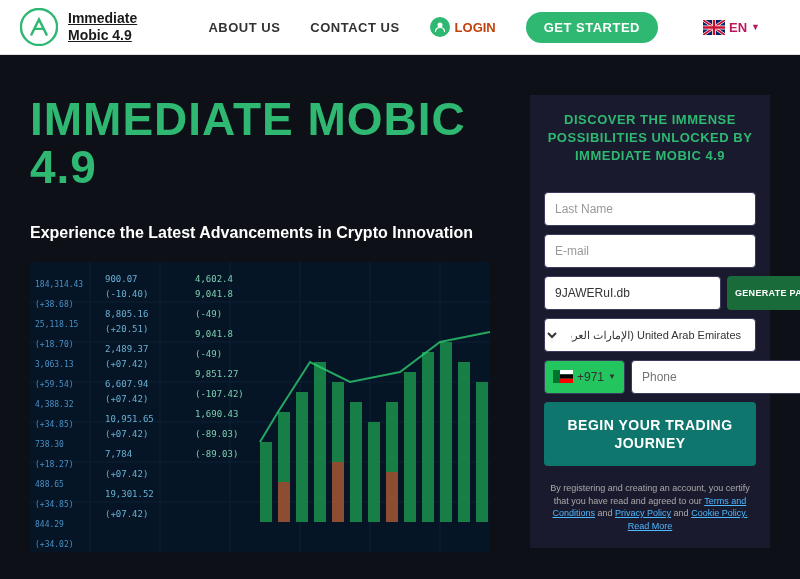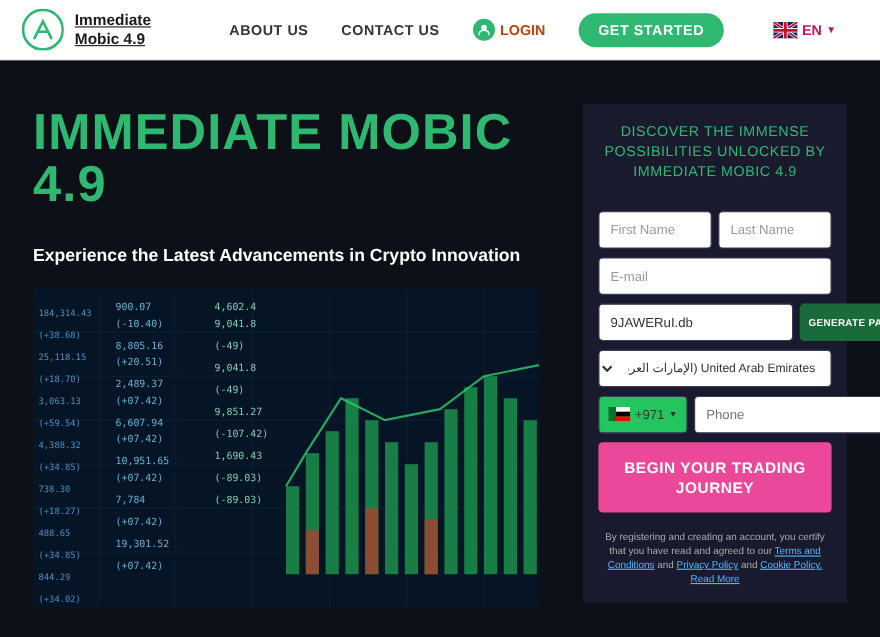--- a/index.html
+++ b/index.html
@@ -149,21 +149,21 @@
       flex-direction: column;
       gap: 0;
     }
     .form-header {
       background: #1a1a2e;
       padding: 16px 14px 14px;
       text-align: center;
     }
     .form-header-text {
       font-size: 13px;
-      font-weight: 400;
+      font-weight: 700;
       color: #fff;
       line-height: 1.4;
       letter-spacing: 0.5px;
       text-transform: uppercase;
     }
     .form-header-text span {
       color: #2eb872;
     }
     .form-body {
       background: #1a1a2e;
@@ -248,21 +248,21 @@
       flex: 1;
       padding: 9px 10px;
       border: 1px solid #3a3a5c;
       border-radius: 4px;
       background: #fff;
       font-size: 12px;
       color: #999;
       outline: none;
     }
     .btn-trading {
-      background: #ec4899;
+      background: #0f766e;
       color: #fff;
       border: none;
       border-radius: 4px;
       padding: 14px 10px;
       font-size: 14px;
       font-weight: 900;
       cursor: pointer;
       text-transform: uppercase;
       letter-spacing: 0.5px;
       line-height: 1.3;
@@ -422,21 +422,20 @@
   <div class="form-panel">
     <div class="form-header">
       <div class="form-header-text">
         <span>DISCOVER THE IMMENSE</span><br>
         <span>POSSIBILITIES UNLOCKED BY</span><br>
         <span style="color:#2eb872;">IMMEDIATE MOBIC 4.9</span>
       </div>
     </div>
     <div class="form-body">
       <div class="form-row">
-        <input class="form-input" type="text" placeholder="First Name" style="">
         <input class="form-input" type="text" placeholder="Last Name" style="">
       </div>
       <input class="form-input" type="email" placeholder="E-mail" style="">
       <div class="password-row">
         <input class="password-input" type="text" value="9JAWERuI.db" style="">
         <button class="btn-generate">GENERATE PASSWORDS</button>
       </div>
       <select class="country-select">
         <option>United Arab Emirates (الإمارات العربية المتحدة)</option>
       </select>

